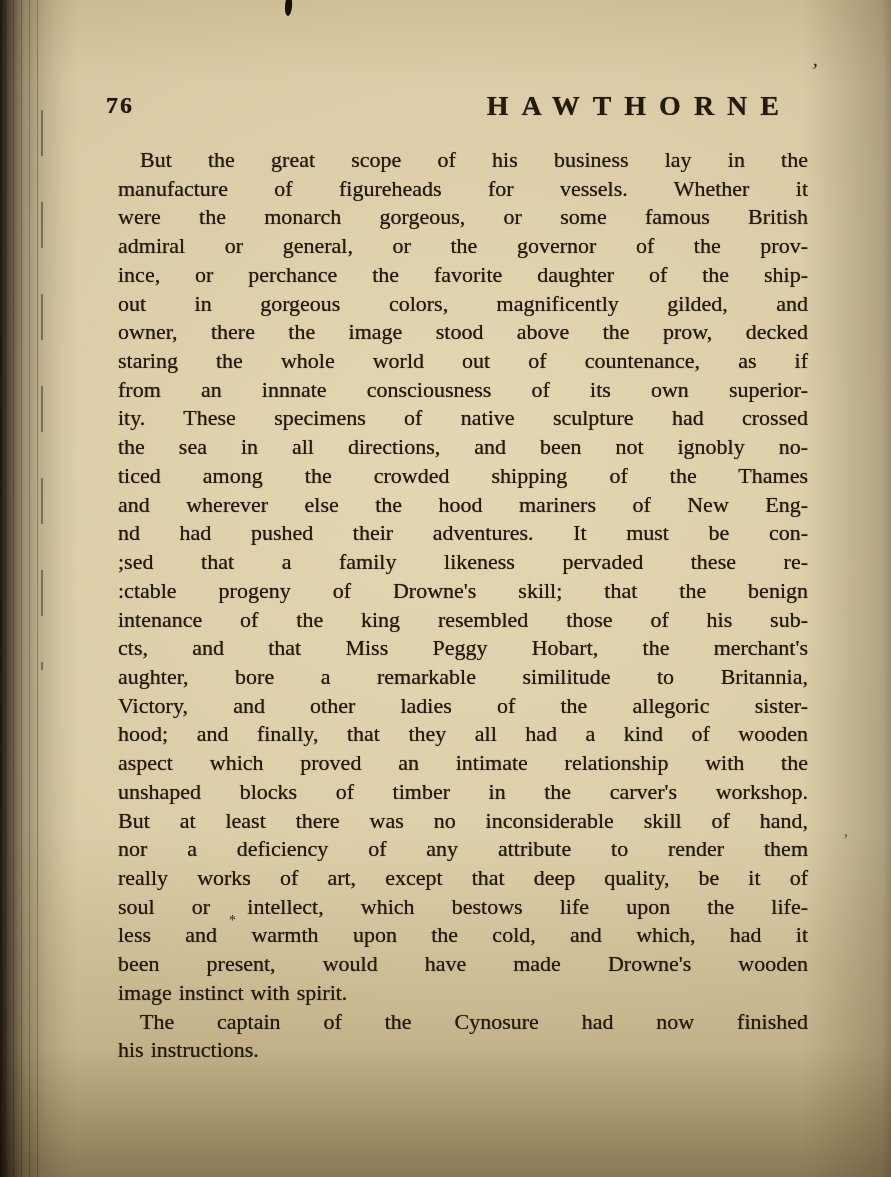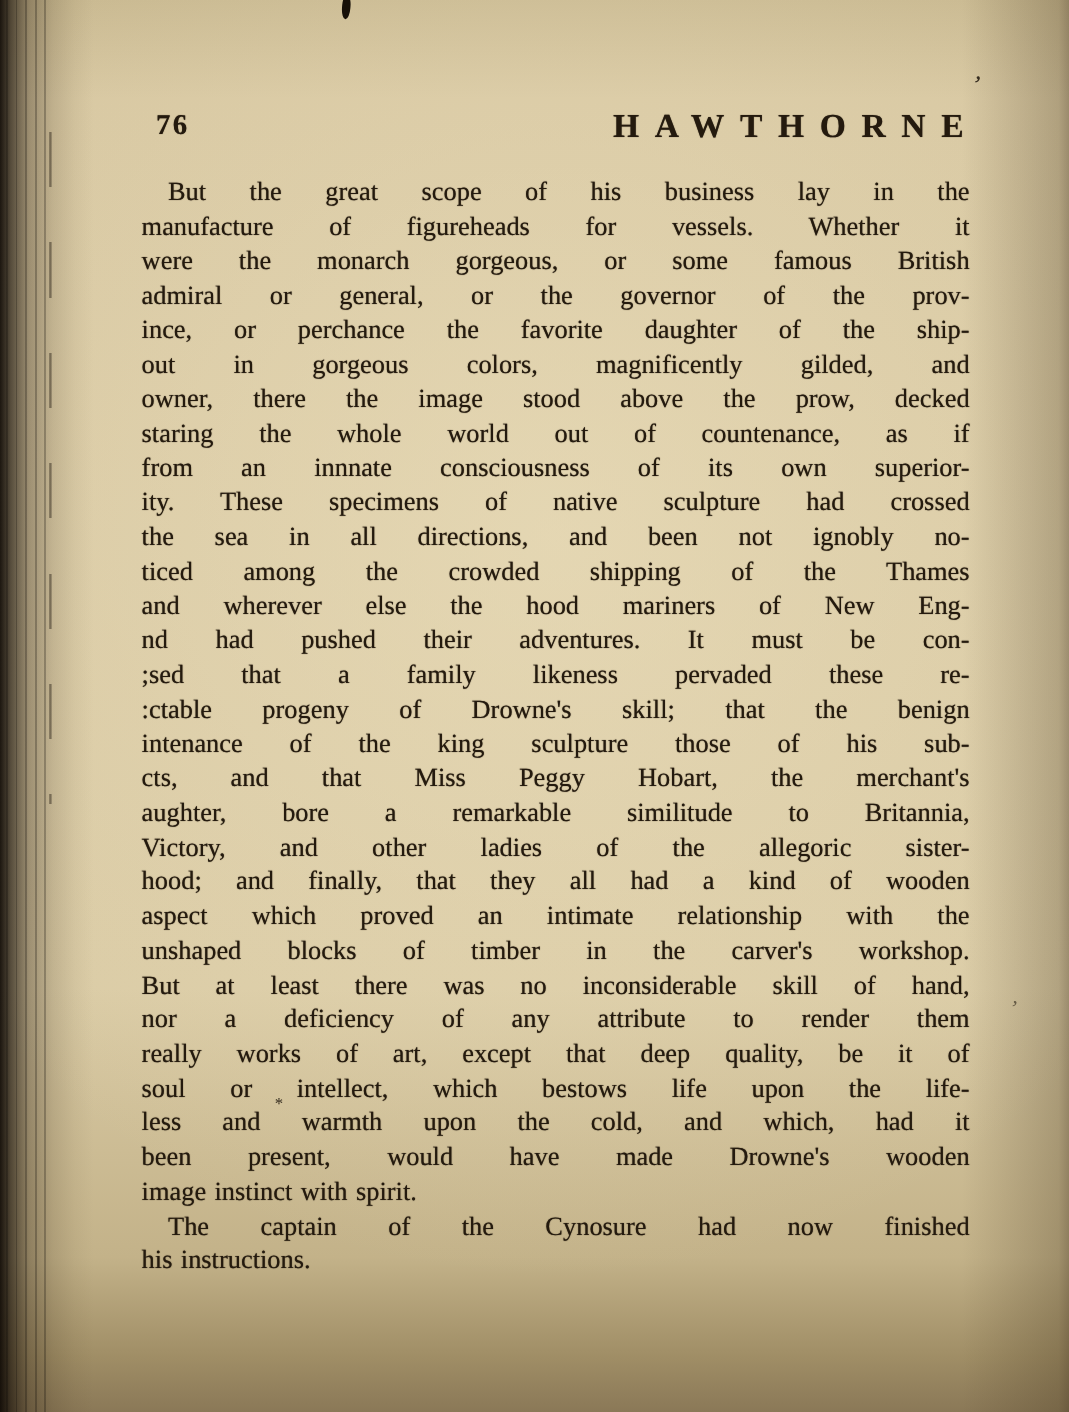--- a/index.html
+++ b/index.html
@@ -40,21 +40,21 @@
     opacity: 0.55;
   }
   
   .mark { position: absolute; color: #1b130a; }
   .mark-top { left: 285px; top: -3px; width: 7px; height: 19px;
     background: #171008; border-radius: 40% 40% 50% 50%; transform: rotate(4deg); }
   .mark-quote { left: 810px; top: 58px; font-size: 22px; transform: rotate(14deg); opacity: .85; }
   .mark-star { left: 229px; top: 913px; font-size: 14px; opacity: .9; }
   .mark-edge { left: 842px; top: 830px; font-size: 18px; opacity: .55; transform: rotate(10deg); }
 
-  .header { position: absolute; left: 126px; top: 90px; width: 690px; height: 34px; }
+  .header { position: absolute; left: 102px; top: 90px; width: 690px; height: 34px; }
   .pagenum {
     position: absolute; left: 4px; top: 2px;
     font-size: 24px; font-weight: bold; color: #241a0e;
     letter-spacing: 2px;
     text-shadow: 0 0 0.8px rgba(36,26,14,0.75);
   }
   .title {
     display: block; text-align: right;
     font-size: 28px; font-weight: bold; color: #241a0e;
     letter-spacing: 13px; text-indent: 13px;
@@ -106,21 +106,21 @@
       <div class="line">owner, there the image stood above the prow, decked</div>
       <div class="line">staring the whole world out of countenance, as if</div>
       <div class="line">from an innnate consciousness of its own superior-</div>
       <div class="line">ity. These specimens of native sculpture had crossed</div>
       <div class="line">the sea in all directions, and been not ignobly no-</div>
       <div class="line">ticed among the crowded shipping of the Thames</div>
       <div class="line">and wherever else the hood mariners of New Eng-</div>
       <div class="line">nd had pushed their adventures. It must be con-</div>
       <div class="line">;sed that a family likeness pervaded these re-</div>
       <div class="line">:ctable progeny of Drowne's skill; that the benign</div>
-      <div class="line">intenance of the king sculpture those of his sub-</div>
+      <div class="line">intenance of the king resembled those of his sub-</div>
       <div class="line">cts, and that Miss Peggy Hobart, the merchant's</div>
       <div class="line">aughter, bore a remarkable similitude to Britannia,</div>
       <div class="line">Victory, and other ladies of the allegoric sister-</div>
       <div class="line">hood; and finally, that they all had a kind of wooden</div>
       <div class="line">aspect which proved an intimate relationship with the</div>
       <div class="line">unshaped blocks of timber in the carver's workshop.</div>
       <div class="line">But at least there was no inconsiderable skill of hand,</div>
       <div class="line">nor a deficiency of any attribute to render them</div>
       <div class="line">really works of art, except that deep quality, be it of</div>
       <div class="line">soul or intellect, which bestows life upon the life-</div>

